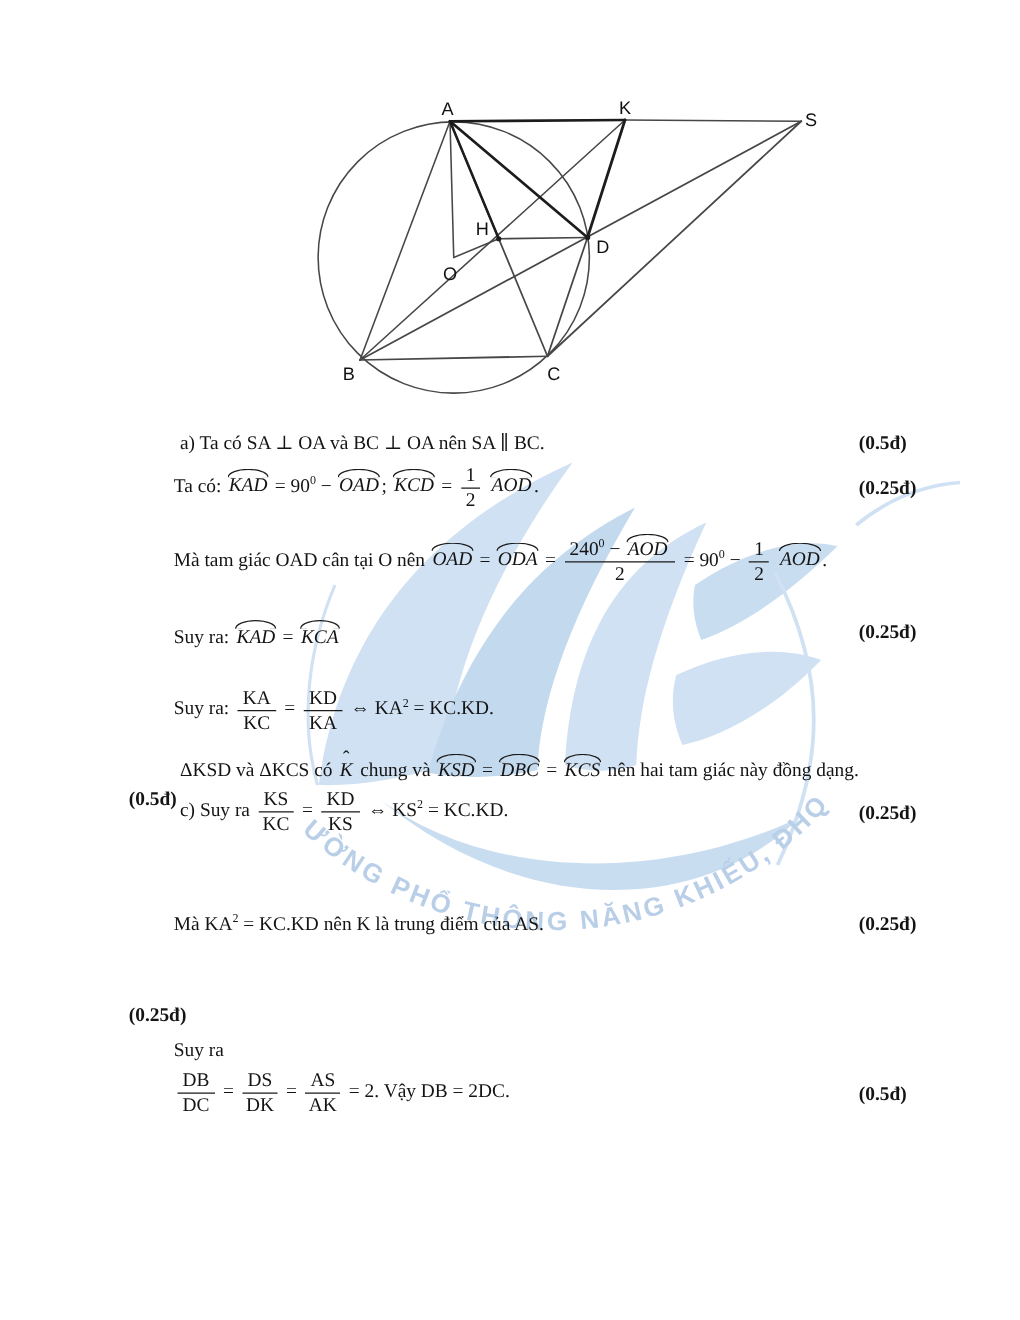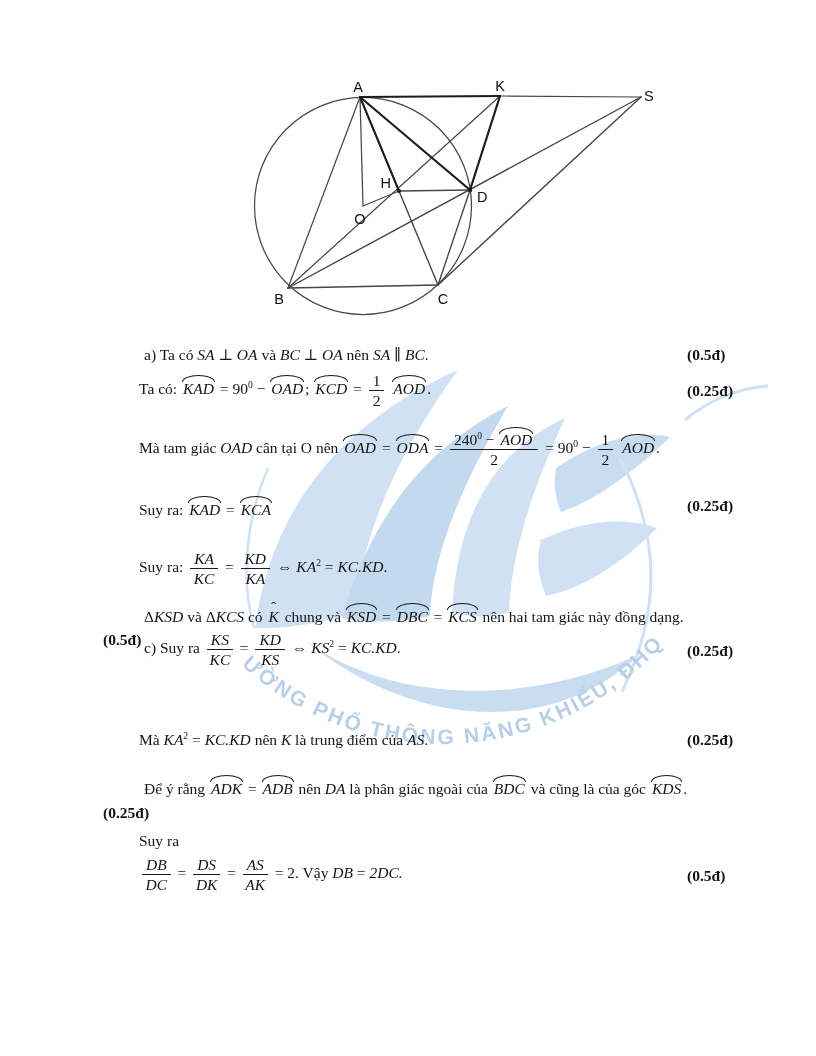--- a/index.html
+++ b/index.html
@@ -9,21 +9,21 @@
   }
   svg{position:absolute;left:0;top:0;}
   #wm-svg{z-index:0;}
   #fig-svg{z-index:2;}
   .line{
     position:absolute;left:103px;width:660px;font-size:15.5px;line-height:1.25;
     z-index:3;white-space:nowrap;
   }
   .ind{padding-left:36px;}
   .ind2{padding-left:41px;}
-  .m{font-style:italic;}
+  .m{}
   .pts{position:absolute;left:584px;top:0;font-weight:bold;font-style:normal;}
   .b{font-weight:bold;}
   
   .hat{font-style:italic;position:relative;display:inline-block;padding:0 2px;margin-top:4px;}
   .hat::before{
     content:"";position:absolute;left:1px;right:1px;top:-4px;height:6px;
     border:solid #1a1a1a;border-width:1.3px 1.3px 0 1.3px;
     border-radius:50% 50% 0 0 / 100% 100% 0 0;
   }
   
@@ -208,32 +208,20 @@
     <span class="m">KA</span><sup>2</sup>
     <span>=</span>
     <span class="m">KC.KD</span>
     <span>nên</span>
     <span class="m">K</span>
     <span>là trung điểm của</span>
     <span class="m">AS</span><span>.</span>
     <span class="pts">(0.25đ)</span>
   </div>
 
-  <div class="line ind2" style="top:775px;">
-    <span>Để ý rằng</span>
-    <span class="hat">ADK</span>
-    <span>=</span>
-    <span class="hat">ADB</span>
-    <span>nên</span>
-    <span class="m">DA</span>
-    <span>là phân giác ngoài của</span>
-    <span class="hat">BDC</span>
-    <span>và cũng là của góc</span>
-    <span class="hat">KDS</span><span>.</span>
-  </div>
 
   <div class="line" style="top:803px;">
     <span class="b">(0.25đ)</span>
   </div>
 
   <div class="line ind" style="top:831px;">
     <span>Suy ra</span>
   </div>
 
   <div class="line ind" style="top:856px;">

